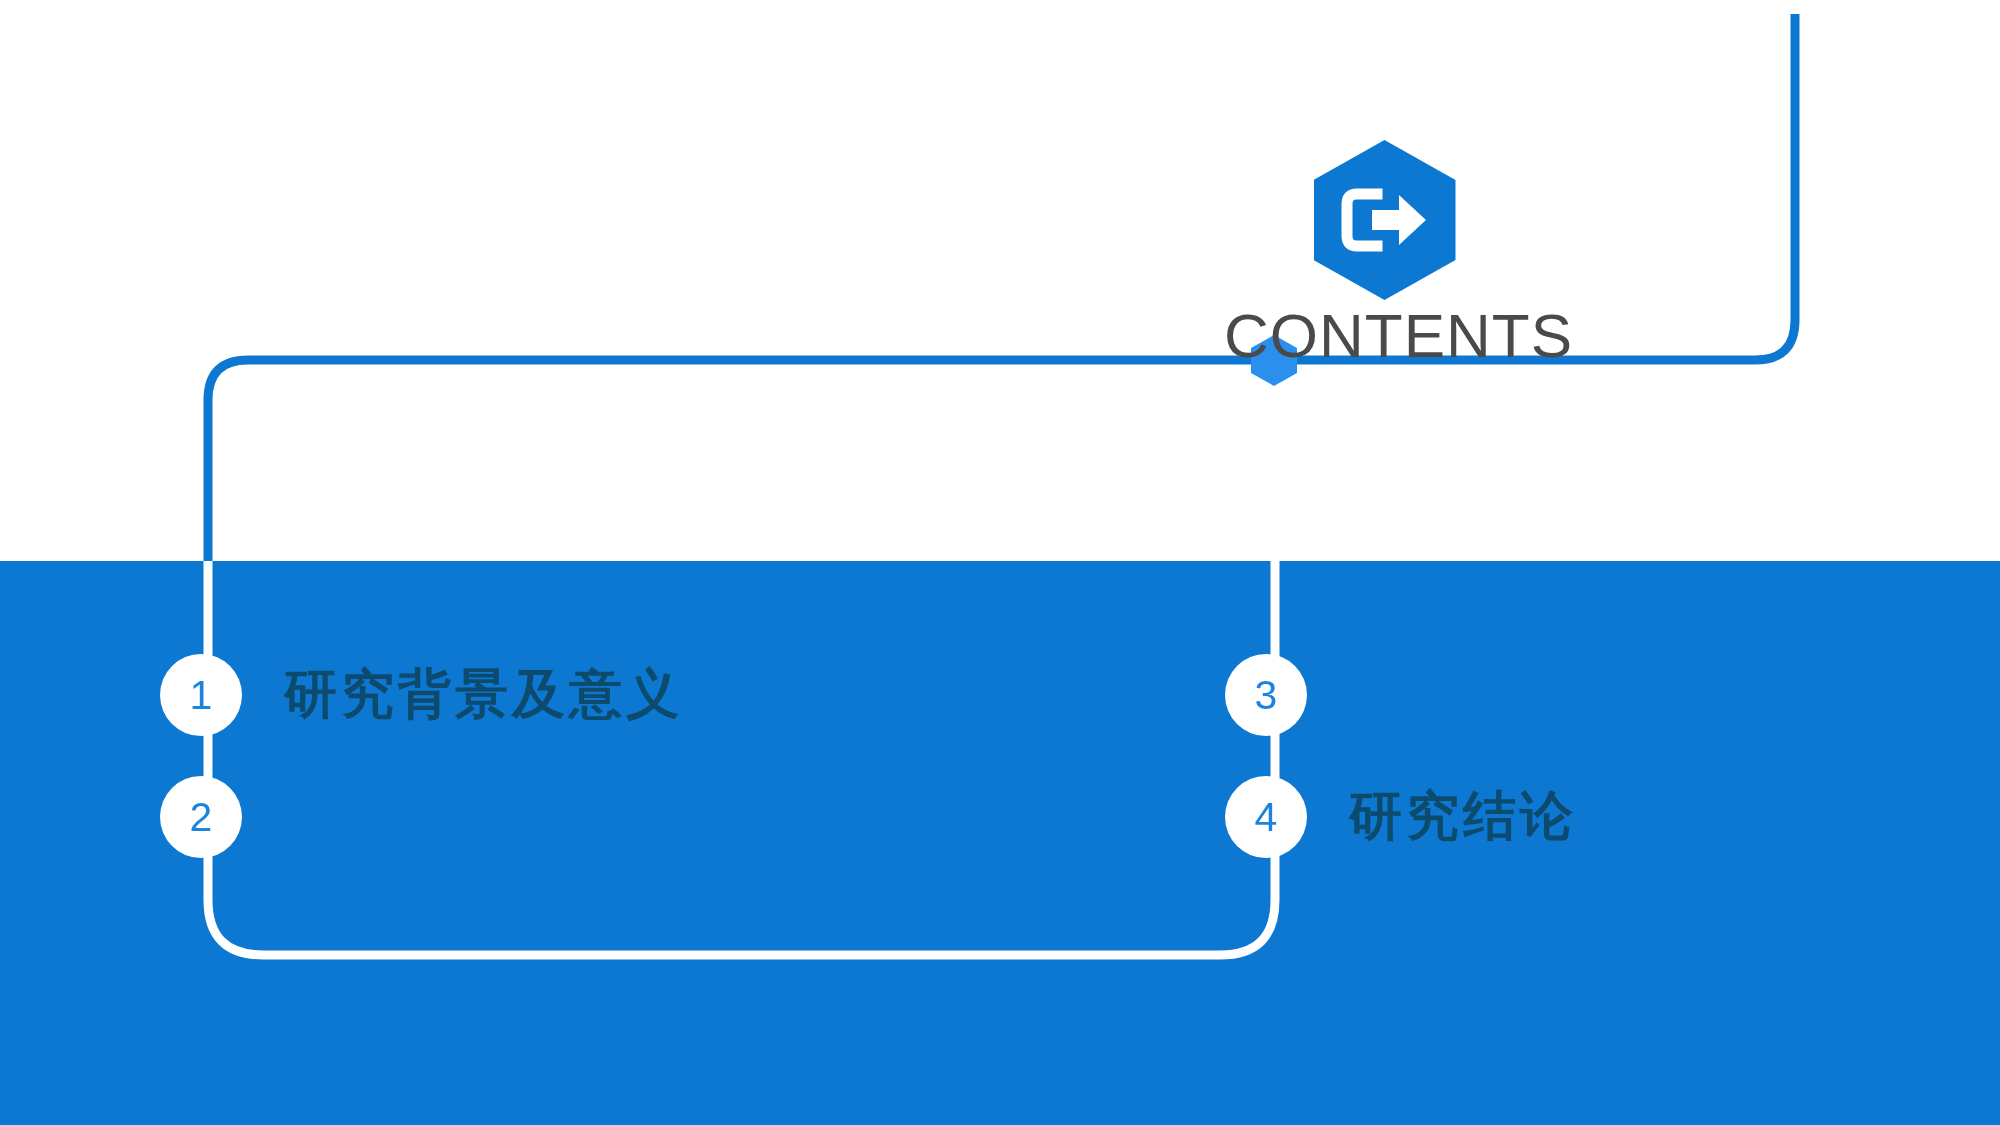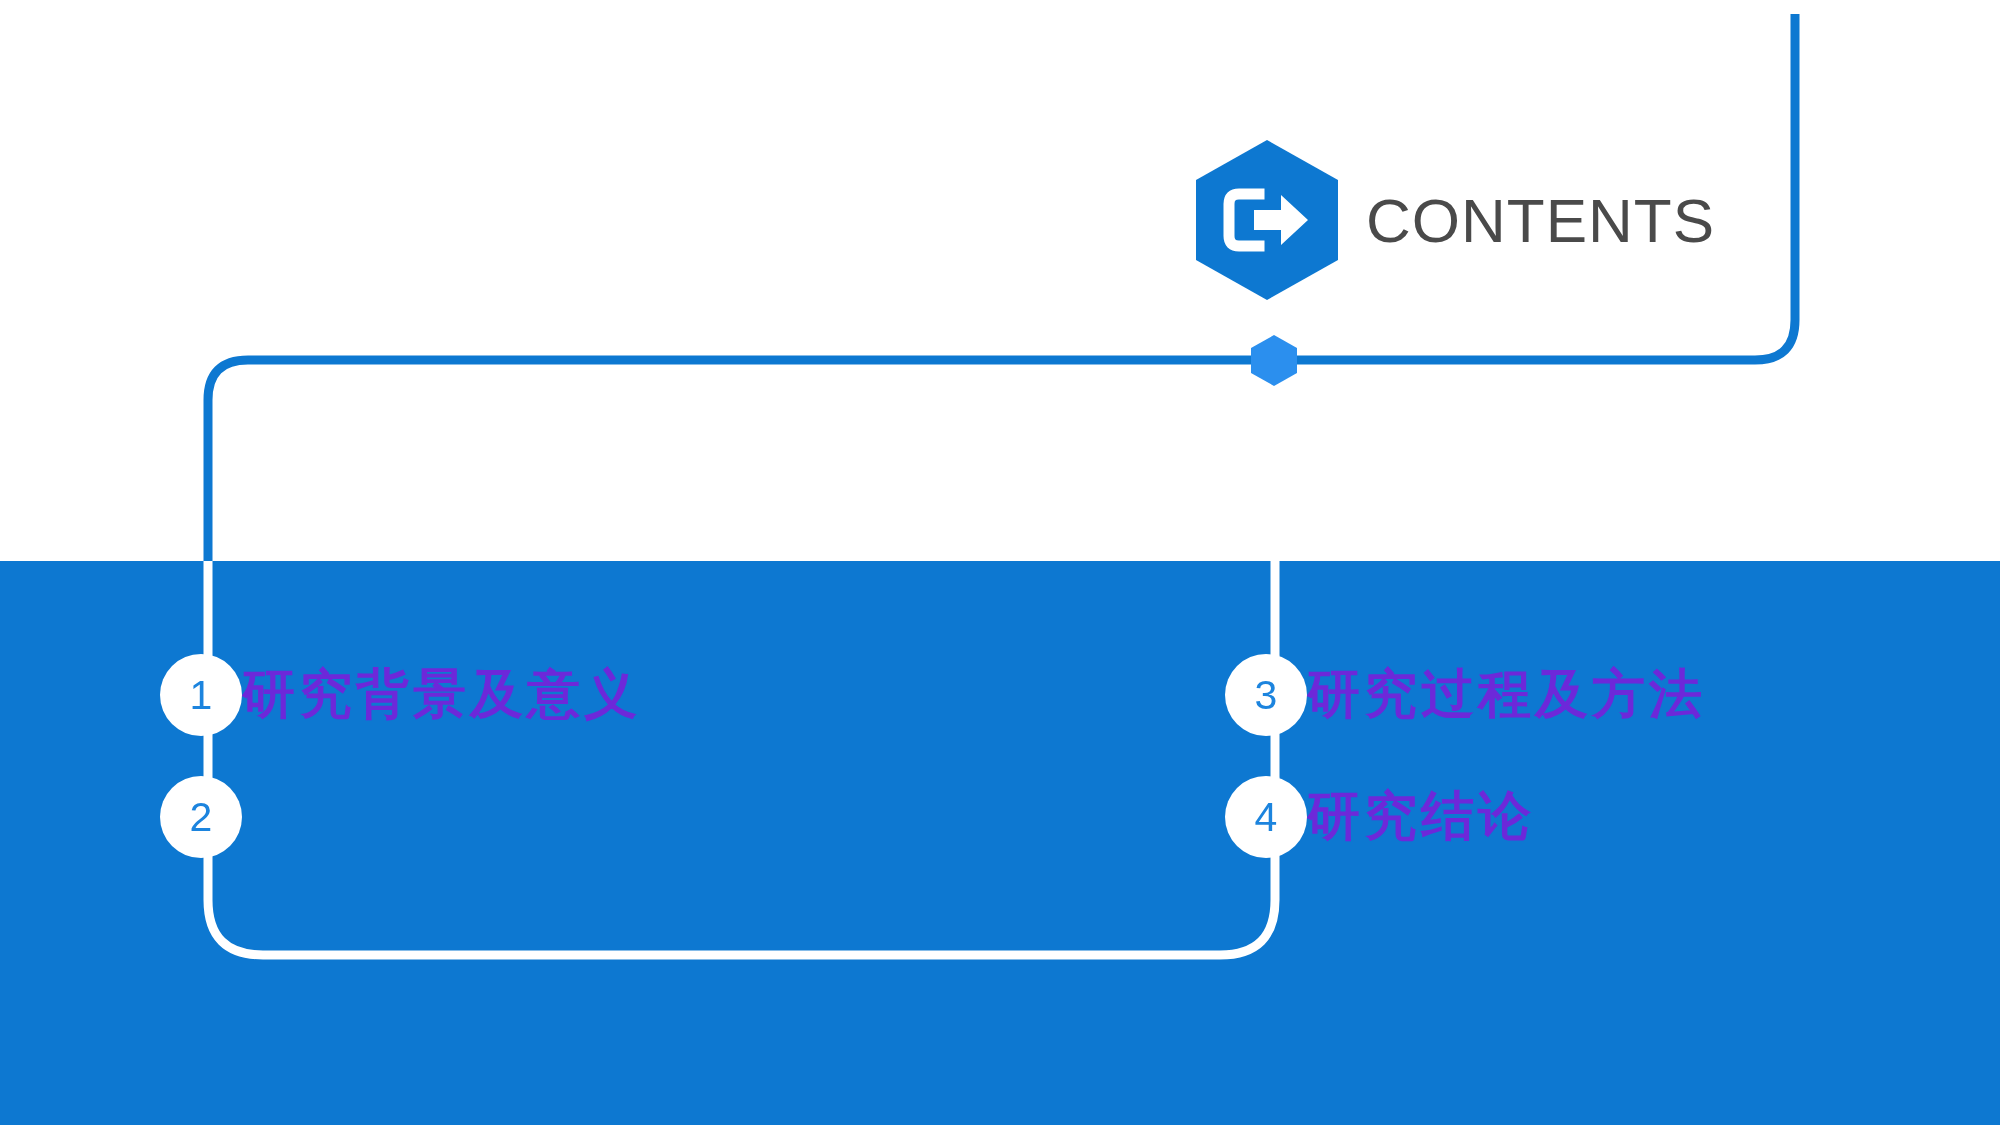--- a/index.html
+++ b/index.html
@@ -35,20 +35,21 @@
     height: 1125px;
   }
 
   
   .header-block {
     position: absolute;
     left: 1196px;
     top: 140px;
     display: flex;
     align-items: center;
+    flex-direction: column;
   }
   .hex-badge {
     position: relative;
     width: 142px;
     height: 160px;
     flex: none;
   }
   .hex-shape {
     width: 142px;
     height: 160px;
@@ -86,23 +87,24 @@
     display: flex;
     align-items: center;
     justify-content: center;
     font-size: 41px;
     font-weight: 300;
     flex: none;
     position: relative;
     z-index: 3;
   }
   .item-label {
+    margin-left: 42px;
     font-size: 53px;
     font-weight: bold;
-    color: #6d28d9;
+    color: #0c4a6e;
     letter-spacing: 4px;
     white-space: nowrap;
   }
 
   .item-1 { left: 160px;  top: 654px; }
   .item-2 { left: 160px;  top: 776px; }
   .item-3 { left: 1225px; top: 654px; }
   .item-4 { left: 1225px; top: 776px; }
 </style>
 </head>
@@ -138,21 +140,20 @@
     <div class="item-num">1</div>
     <div class="item-label">研究背景及意义</div>
   </div>
 
   <div class="item item-2">
     <div class="item-num">2</div>
   </div>
 
   <div class="item item-3">
     <div class="item-num">3</div>
-    <div class="item-label">研究过程及方法</div>
   </div>
 
   <div class="item item-4">
     <div class="item-num">4</div>
     <div class="item-label">研究结论</div>
   </div>
 
 </div>
 
 </body></html>

